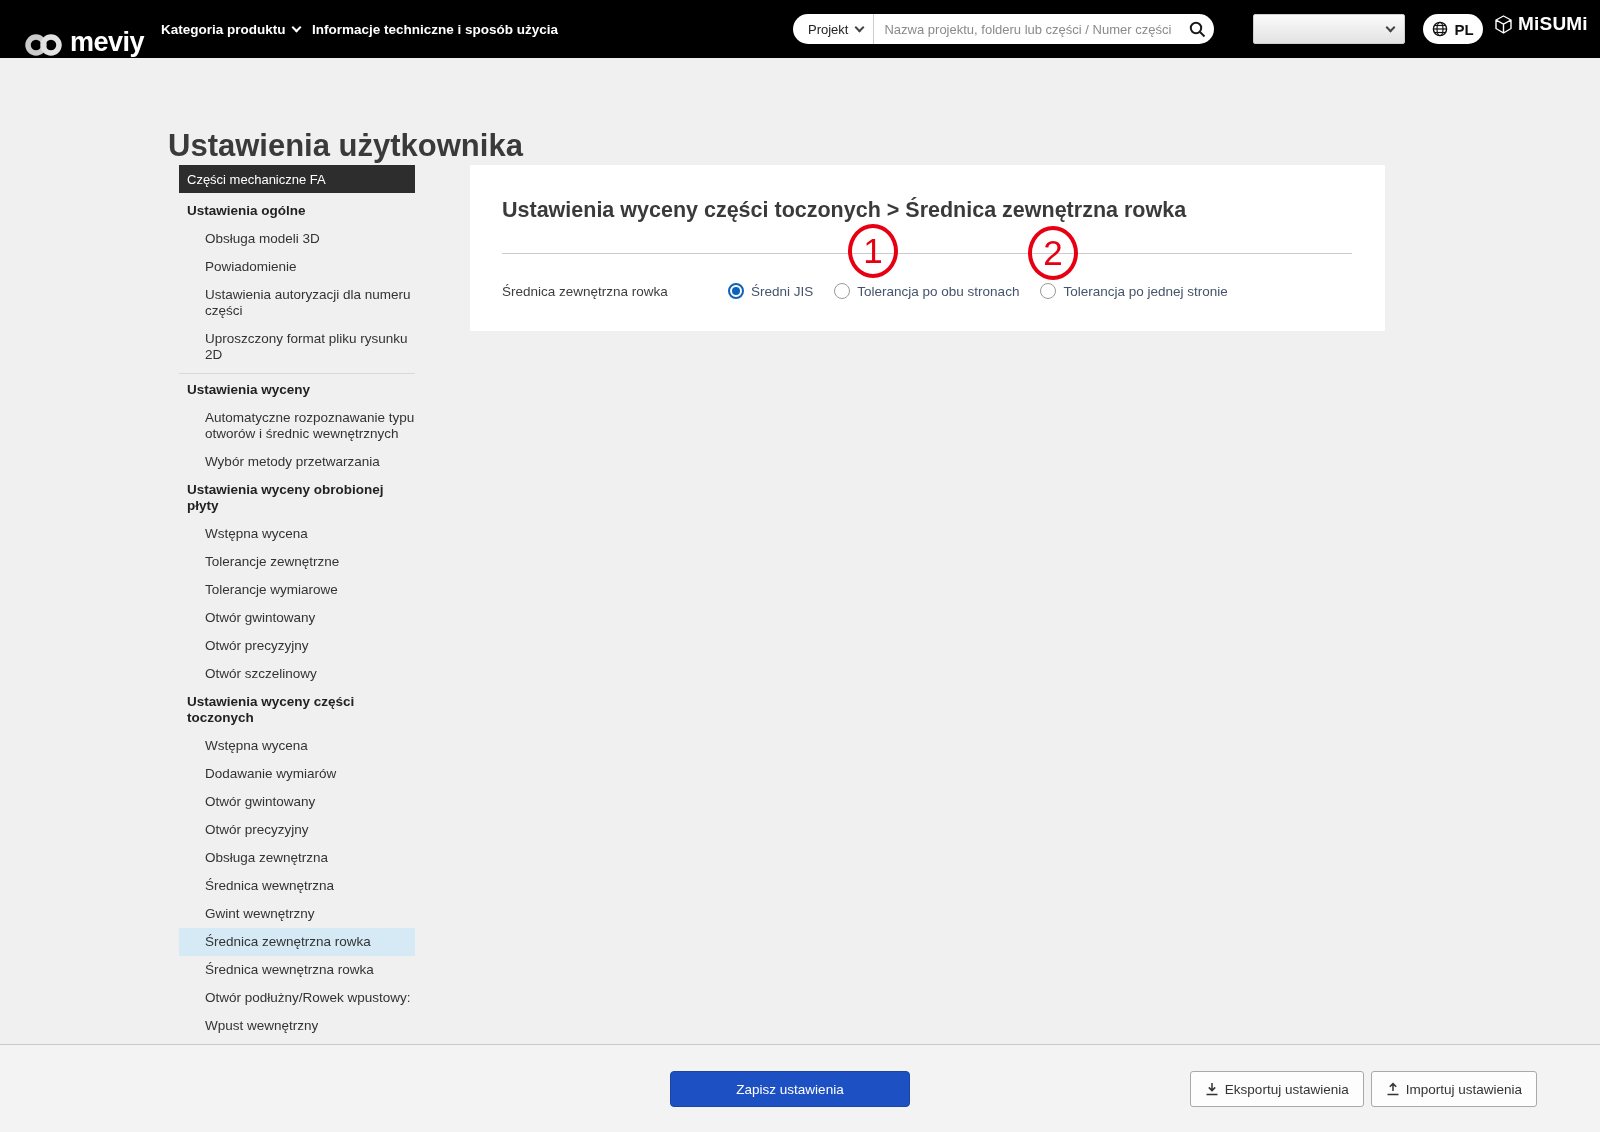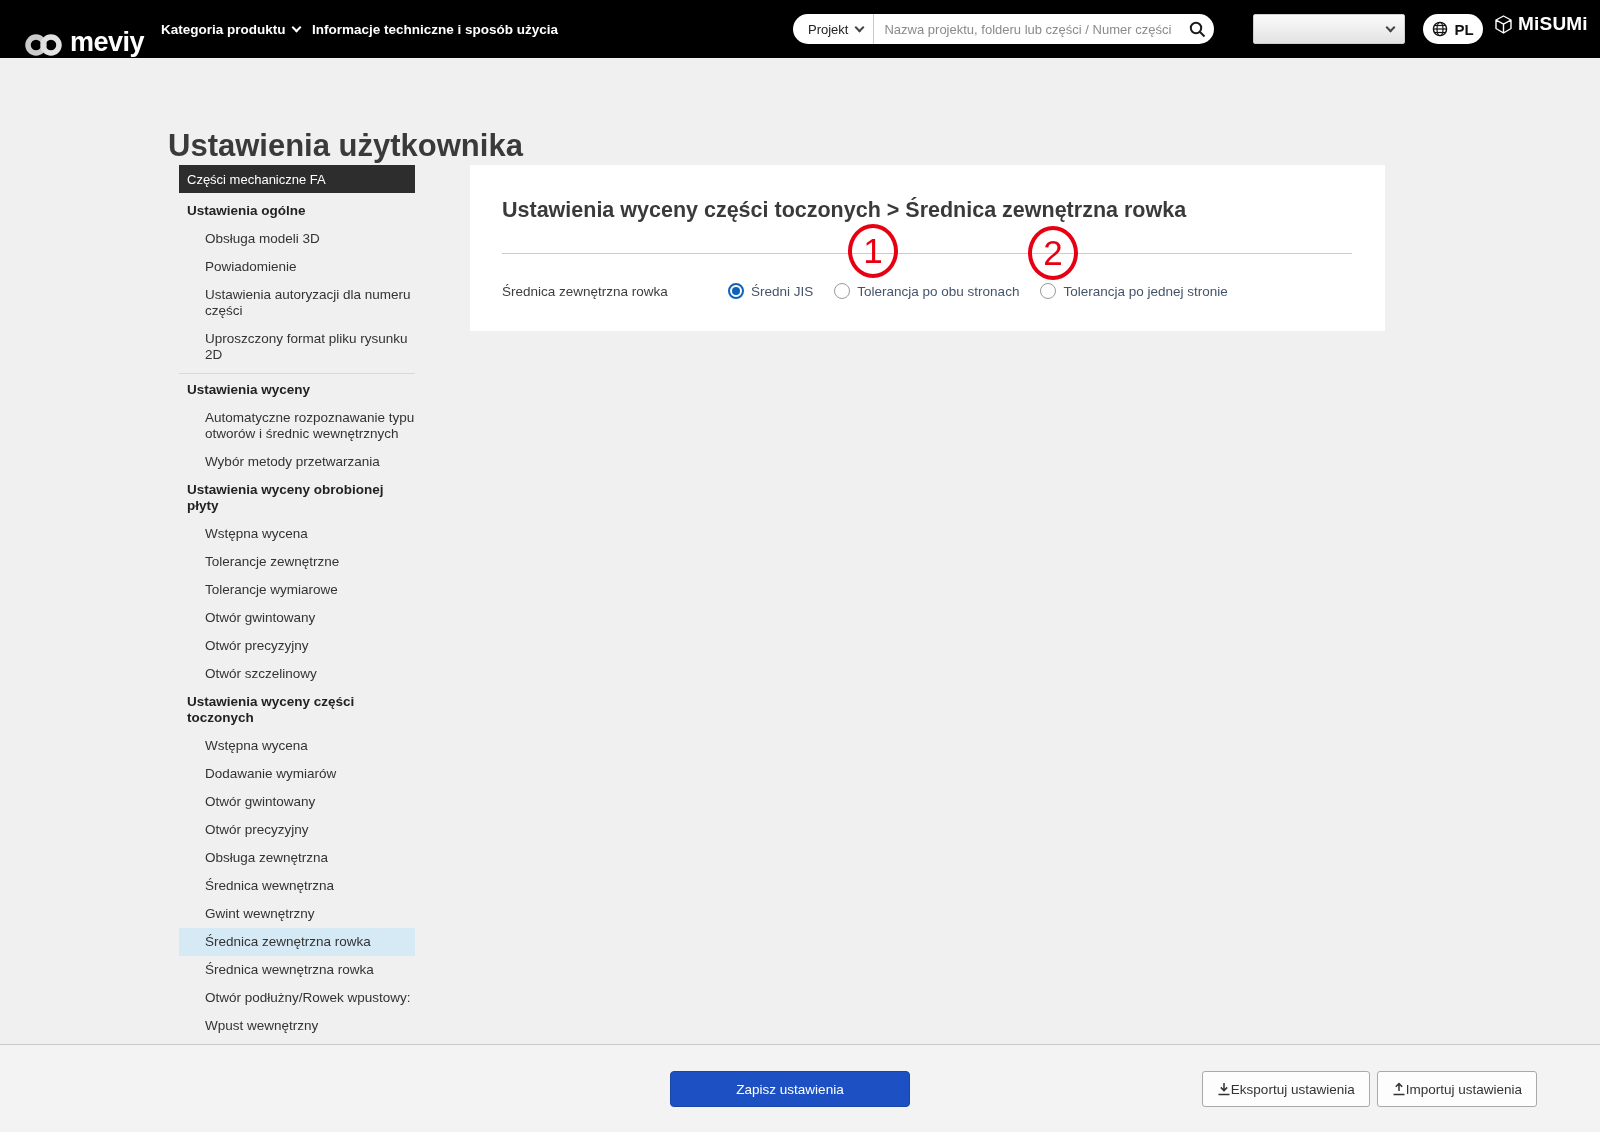--- a/index.html
+++ b/index.html
@@ -86,21 +86,21 @@
 
   
   .footer { position:absolute; left:0; top:1044px; width:1600px; height:88px;
     background:#f3f3f3; border-top:1px solid #c9c9c9; }
   .btn-save { position:absolute; left:670px; top:26px; width:240px; height:36px;
     background:var(--save-blue,#1d50c2); border:1px solid #1a45a0; border-radius:4px;
     color:#fff; font-size:13.5px; font-family:"Liberation Sans", sans-serif; cursor:pointer; }
   .footer-right { position:absolute; right:63px; top:26px; display:flex; gap:7px; }
   .btn-light { height:36px; padding:0 14px; background:#fdfdfd; border:1px solid #a9a9a9;
     border-radius:3px; color:#333; font-size:13.5px; font-family:"Liberation Sans", sans-serif;
-    display:flex; align-items:center; gap:0; cursor:pointer; }
+    display:flex; align-items:center; gap:6px; cursor:pointer; }
 
   svg { display:block; }
 </style>
 </head>
 <body>
 
 <header class="navbar">
   <div class="logo">
     <span>
       <svg width="40" height="26" viewBox="0 0 40 26">

